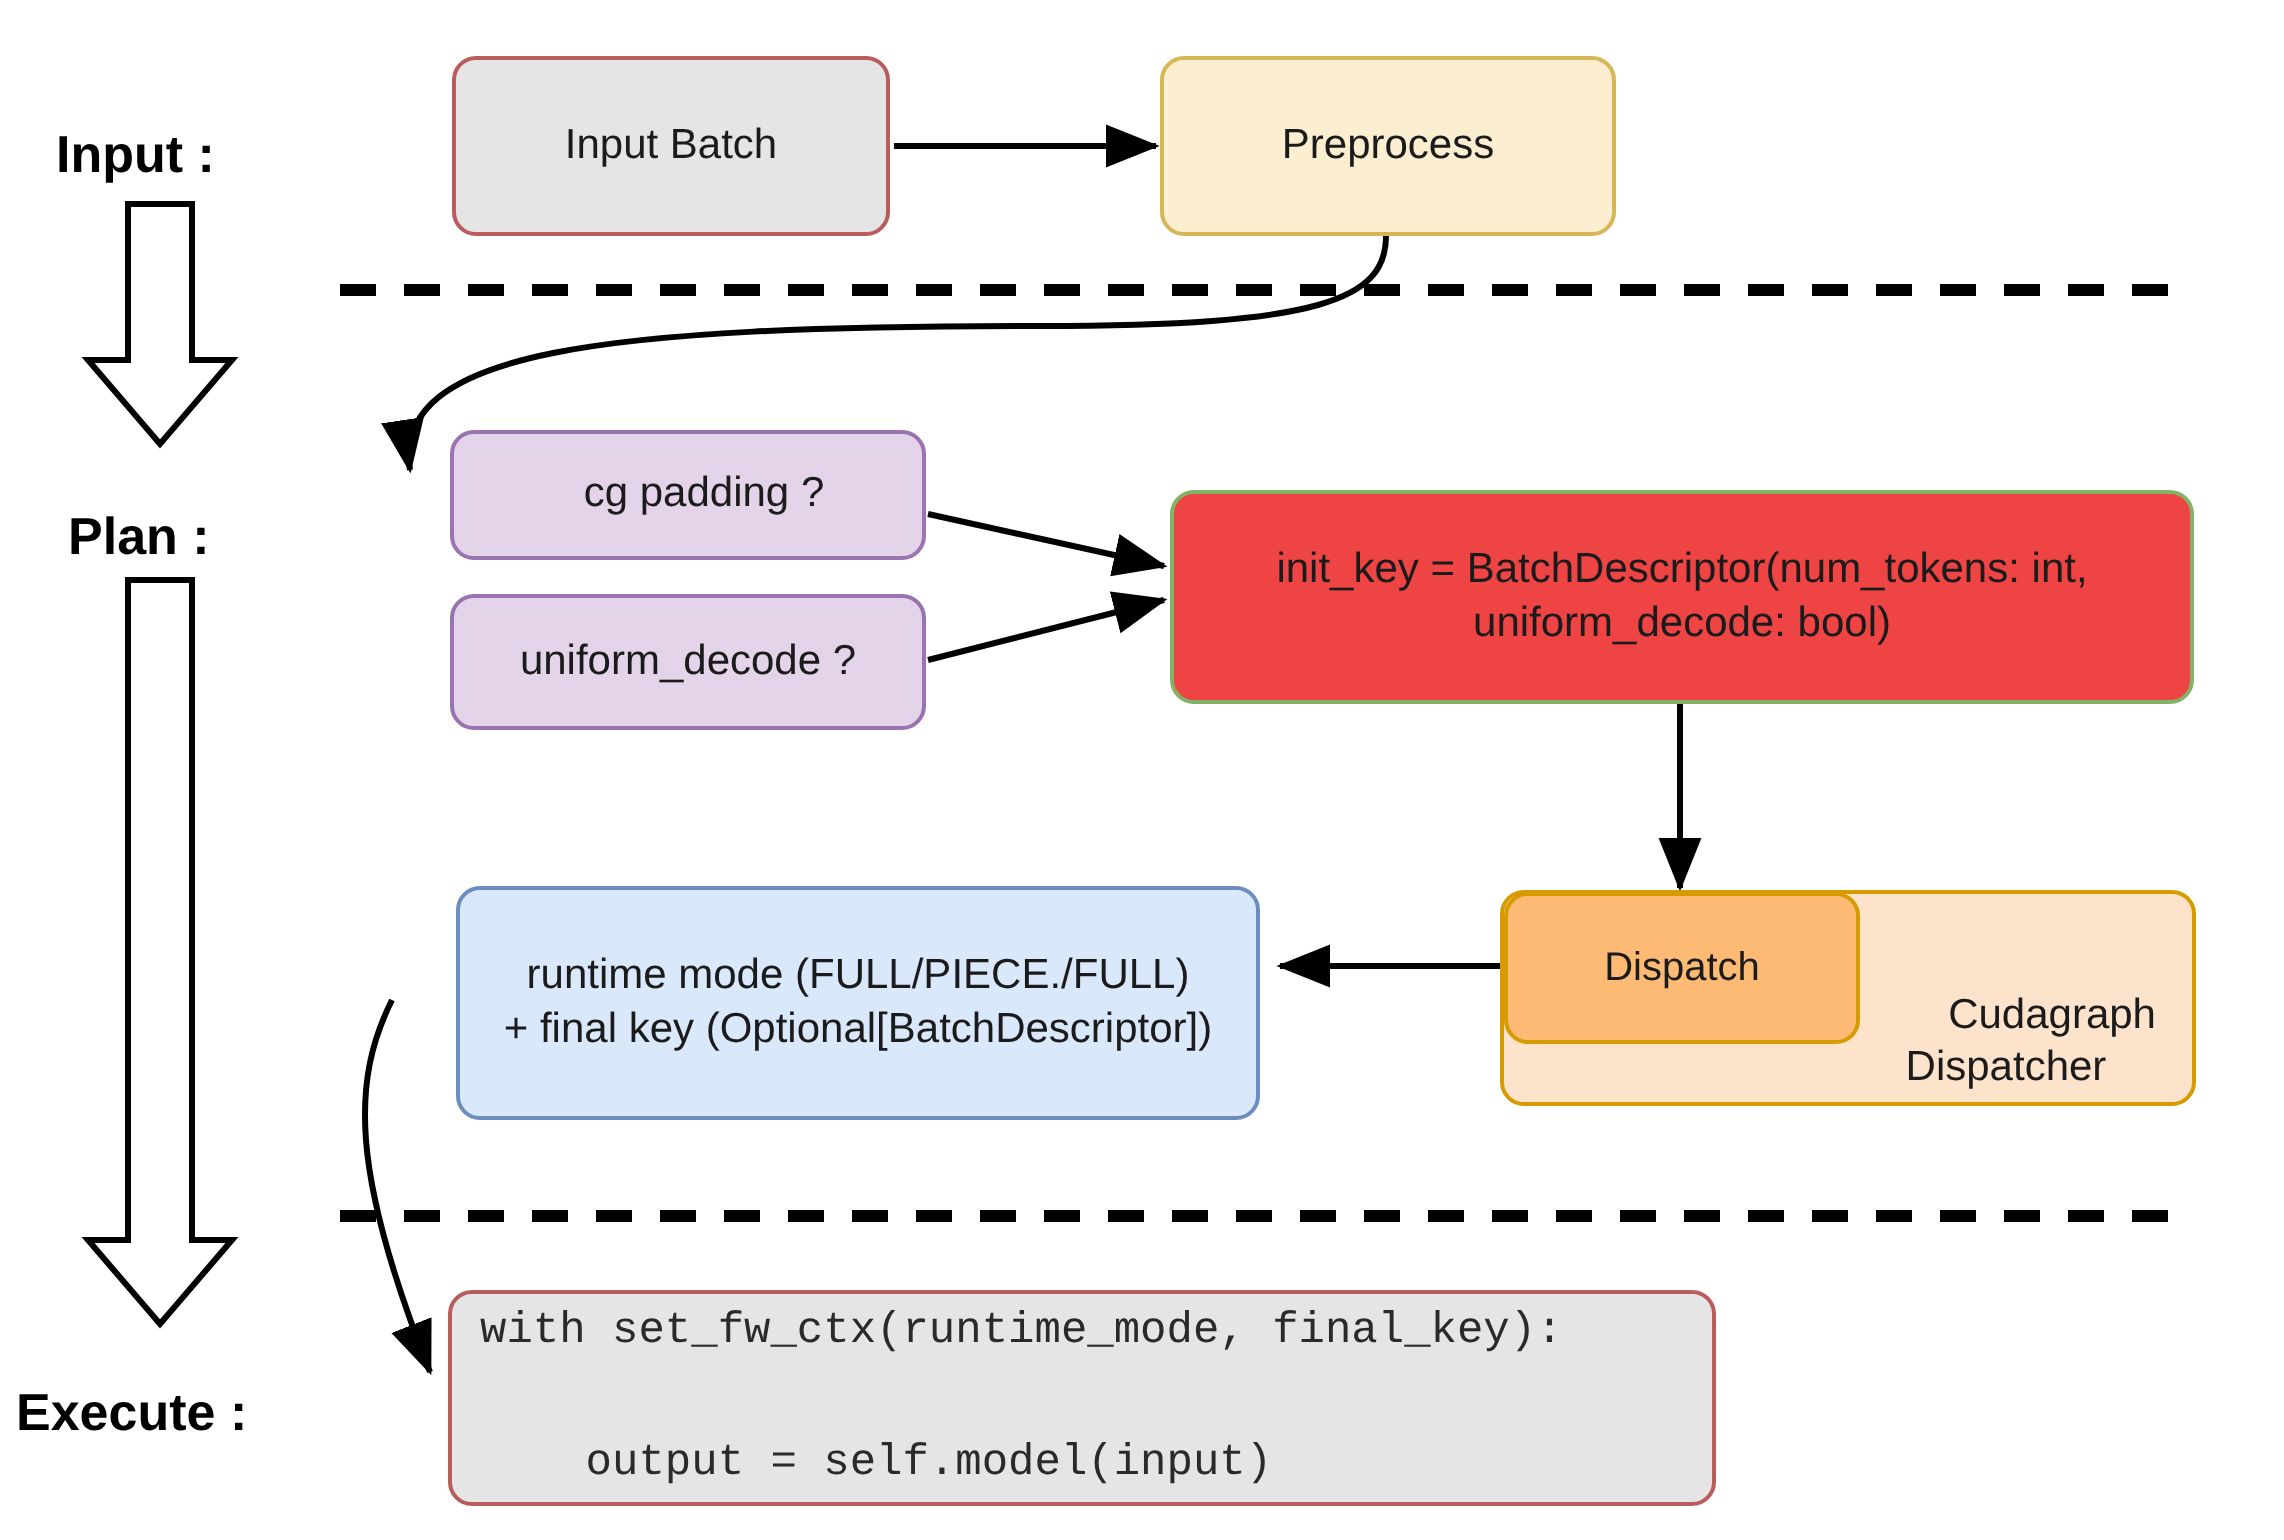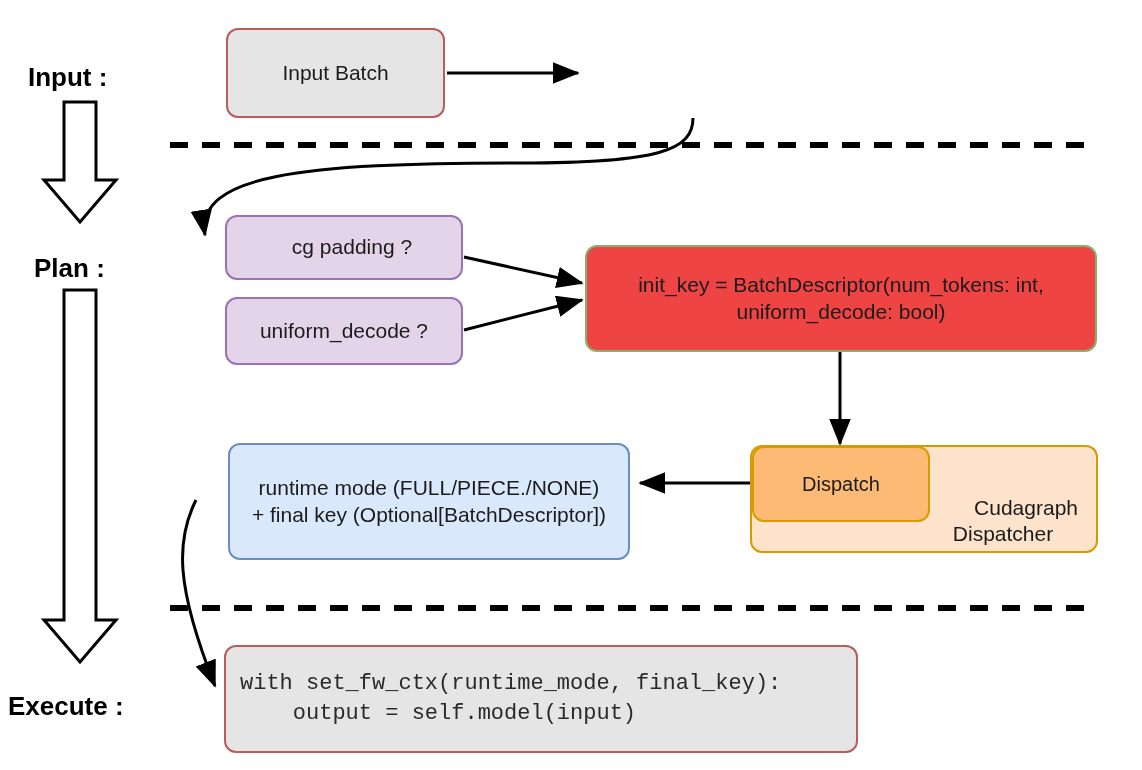--- a/index.html
+++ b/index.html
@@ -102,46 +102,49 @@
   </svg>
 
   <div class="stage-label" style="left:28px; top:43px;">Input :</div>
   <div class="stage-label" style="left:34px; top:234px;">Plan :</div>
   <div class="stage-label" style="left:8px; top:672px;">Execute :</div>
 
   <div class="node n-pink" style="left:226px; top:28px; width:219px; height:90px;">
     <span>Input Batch</span>
   </div>
 
+  <div class="node n-yellow" style="left:580px; top:28px; width:228px; height:90px;">
+    <span>Preprocess</span>
+  </div>
 
   <div class="node n-purple" style="left:225px; top:215px; width:238px; height:65px;padding-left:26px;">
     <span>cg padding ?</span>
   </div>
 
   <div class="node n-purple" style="left:225px; top:297px; width:238px; height:68px;">
     <span>uniform_decode ?</span>
   </div>
 
   <div class="node n-green" style="left:585px; top:245px; width:512px; height:107px; flex-direction:column;">
     <span>init_key = BatchDescriptor(num_tokens: int,</span>
     <span>uniform_decode: bool)</span>
   </div>
 
   <div class="node n-blue" style="left:228px; top:443px; width:402px; height:117px; flex-direction:column;">
-    <span>runtime mode (FULL/PIECE./NONE)</span>
+    <span>runtime mode (FULL/PIECE./FULL)</span>
     <span>+ final key (Optional[BatchDescriptor])</span>
   </div>
 
   <div class="node n-orange-outer" style="left:750px; top:445px; width:348px; height:108px; justify-content:flex-end; flex-direction:column; align-items:flex-end; padding-right:18px; padding-top:8px;">
     <span style="width:150px; text-align:right;">Cudagraph</span>
     <span style="width:150px; text-align:center;">Dispatcher</span>
   </div>
 
   <div class="node n-orange-inner" style="left:752px; top:446px; width:178px; height:76px; font-size:20px;">
     <span>Dispatch</span>
   </div>
 
-  <div class="node n-pink code-node" style="left:224px; top:645px; width:634px; height:108px; flex-direction:column; align-items:flex-start; justify-content:center;">
+  <div class="node n-pink code-node" style="left:224px; top:645px; width:634px; height:108px; flex-direction:column; align-items:flex-start; justify-content:space-between;">
     <span>with set_fw_ctx(runtime_mode, final_key):</span>
     <span>    output = self.model(input)</span>
   </div>
 
 </div>
 
 </body></html>

